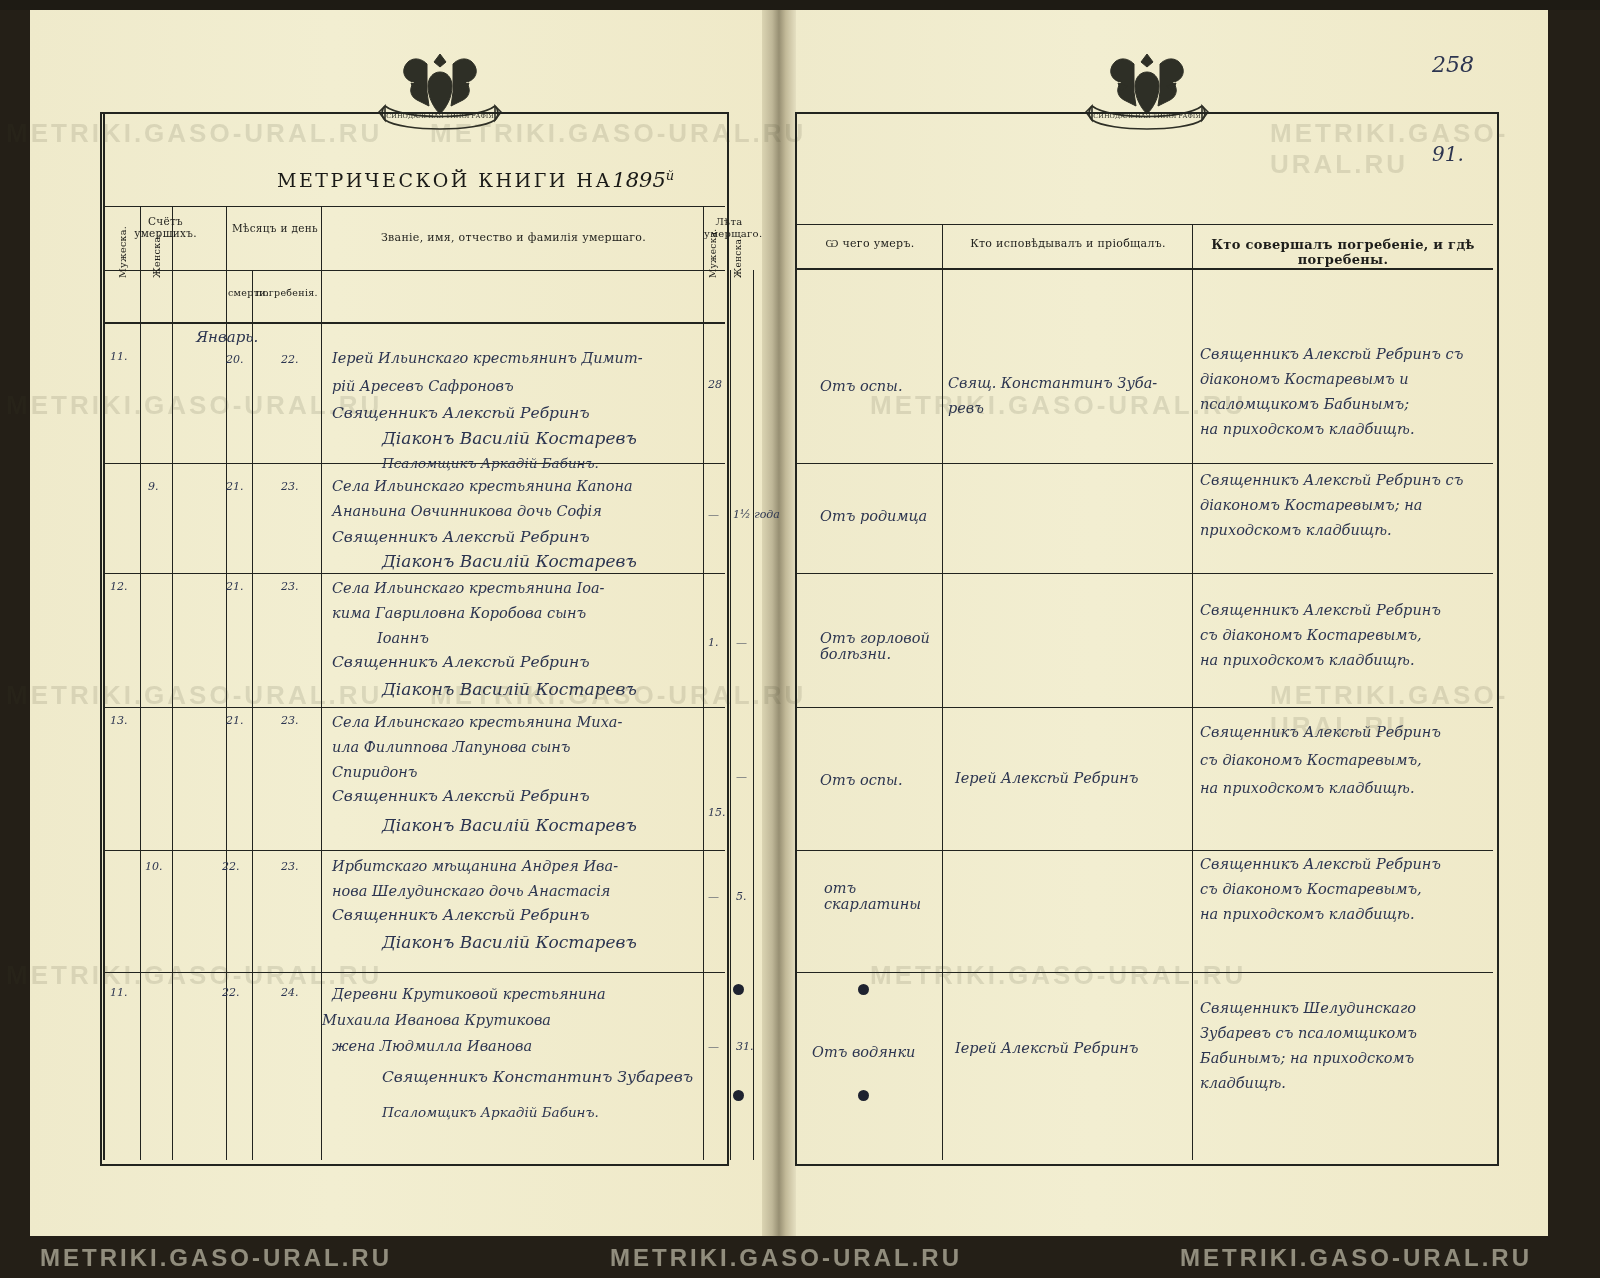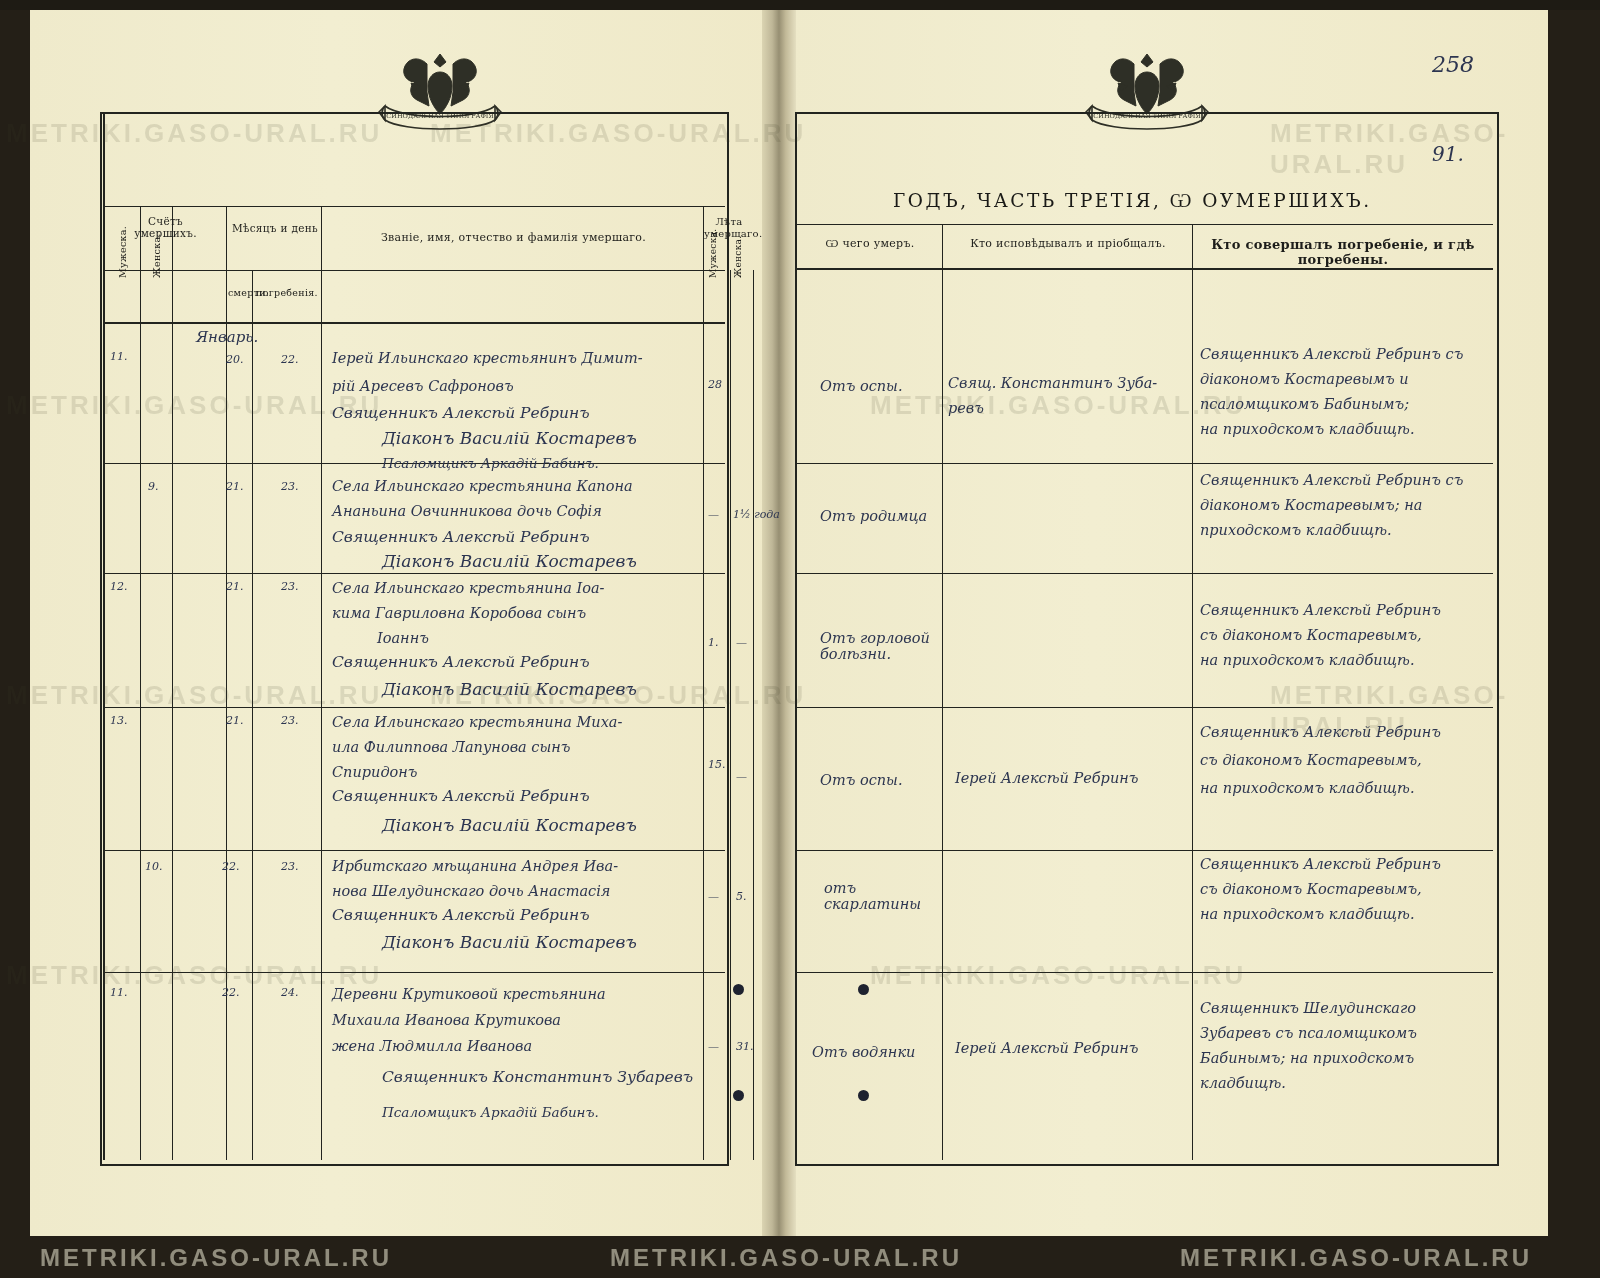--- a/index.html
+++ b/index.html
@@ -99,21 +99,23 @@
         <path d="M14 70 l6 -6 0 14z"></path>
           <path d="M136 70 l-6 -6 0 14z"></path>
       </g>
       <text x="75" y="76" font-size="6.5" text-anchor="middle" fill="#2e2f26" font-family="DejaVu Serif, serif">СИНОДАЛЬНАЯ  ТИПОГРАФІЯ</text>
     </svg>
   </div>
 
   <div class="pagenum" style="left:1432px;top:52px;font-size:22px;">258</div>
   <div class="pagenum" style="left:1432px;top:142px;">91.</div>
 
-  <div class="title" style="left:893px;top:190px;font-size:18.5px;">ГОДЪ, ЧАСТЬ ТРЕТІЯ, Ѡ ОУМЕРШИХЪ.</div>
+  <div class="title" style="left:277px;top:168px;">
+    <span>МЕТРИЧЕСКОЙ КНИГИ НА</span><span class="titleyear" style="font-size:21px;">1895</span><span class="titleyear" style="font-size:13px;vertical-align:super;">й</span>
+  </div>
 
   <div class="frame" style="left:100px;top:112px;width:625px;height:1050px;"></div>
 
   <div class="vline2" style="left:103px;top:114px;height:1046px;background:#22241f;width:2px;"></div>
   <div class="vline" style="left:140px;top:206px;height:954px;"></div>
   <div class="vline" style="left:172px;top:206px;height:954px;"></div>
   <div class="vline" style="left:226px;top:206px;height:954px;"></div>
   <div class="vline" style="left:252px;top:270px;height:890px;"></div>
   <div class="vline" style="left:321px;top:206px;height:954px;"></div>
   <div class="vline" style="left:703px;top:206px;height:954px;"></div>
@@ -216,21 +218,21 @@
 
   <div>
     <div class="cellnum" style="left:110px;top:714px;">13.</div>
     <div class="cellnum" style="left:226px;top:714px;">21.</div>
     <div class="cellnum" style="left:281px;top:714px;">23.</div>
     <div class="line" style="left:332px;top:714px;">Села Ильинскаго крестьянина Миха-</div>
     <div class="line" style="left:332px;top:739px;">ила Филиппова Лапунова сынъ</div>
     <div class="line" style="left:332px;top:764px;">Спиридонъ</div>
     <div class="sig" style="left:332px;top:787px;">Священникъ Алексѣй Ребринъ</div>
     <div class="sig" style="left:382px;top:815px;font-size:17px;">Діаконъ Василій Костаревъ</div>
-    <div class="cellnum" style="left:708px;top:758px;">15.</div>
+    <div class="cellnum" style="left:708px;top:806px;">15.</div>
     <div class="cellnum" style="left:736px;top:770px;">—</div>
     <div class="line" style="left:820px;top:772px;">Отъ оспы.</div>
     <div class="line" style="left:955px;top:770px;">Іерей Алексѣй Ребринъ</div>
     <div class="line" style="left:1200px;top:724px;">Священникъ Алексѣй Ребринъ</div>
     <div class="line" style="left:1200px;top:752px;">съ діакономъ Костаревымъ,</div>
     <div class="line" style="left:1200px;top:780px;">на приходскомъ кладбищѣ.</div>
   </div>
 
   <div>
     <div class="cellnum" style="left:145px;top:860px;">10.</div>
@@ -247,21 +249,21 @@
     <div class="line" style="left:1200px;top:856px;">Священникъ Алексѣй Ребринъ</div>
     <div class="line" style="left:1200px;top:881px;">съ діакономъ Костаревымъ,</div>
     <div class="line" style="left:1200px;top:906px;">на приходскомъ кладбищѣ.</div>
   </div>
 
   <div>
     <div class="cellnum" style="left:110px;top:986px;">11.</div>
     <div class="cellnum" style="left:222px;top:986px;">22.</div>
     <div class="cellnum" style="left:281px;top:986px;">24.</div>
     <div class="line" style="left:332px;top:986px;">Деревни Крутиковой крестьянина</div>
-    <div class="line" style="left:332px;top:1012px;">Михаила Иванова Крутикова</div>
+    <div class="line" style="left:322px;top:1012px;">Михаила Иванова Крутикова</div>
     <div class="line" style="left:332px;top:1038px;">жена Людмилла Иванова</div>
     <div class="sig" style="left:382px;top:1068px;">Священникъ Константинъ Зубаревъ</div>
     <div class="sig" style="left:382px;top:1104px;font-size:13.5px;">Псаломщикъ Аркадій Бабинъ.</div>
     <div class="cellnum" style="left:708px;top:1040px;">—</div>
     <div class="cellnum" style="left:736px;top:1040px;">31.</div>
     <div class="line" style="left:812px;top:1044px;">Отъ водянки</div>
     <div class="line" style="left:955px;top:1040px;">Іерей Алексѣй Ребринъ</div>
     <div class="line" style="left:1200px;top:1000px;">Священникъ Шелудинскаго</div>
     <div class="line" style="left:1200px;top:1025px;">Зубаревъ съ псаломщикомъ</div>
     <div class="line" style="left:1200px;top:1050px;">Бабинымъ; на приходскомъ</div>

